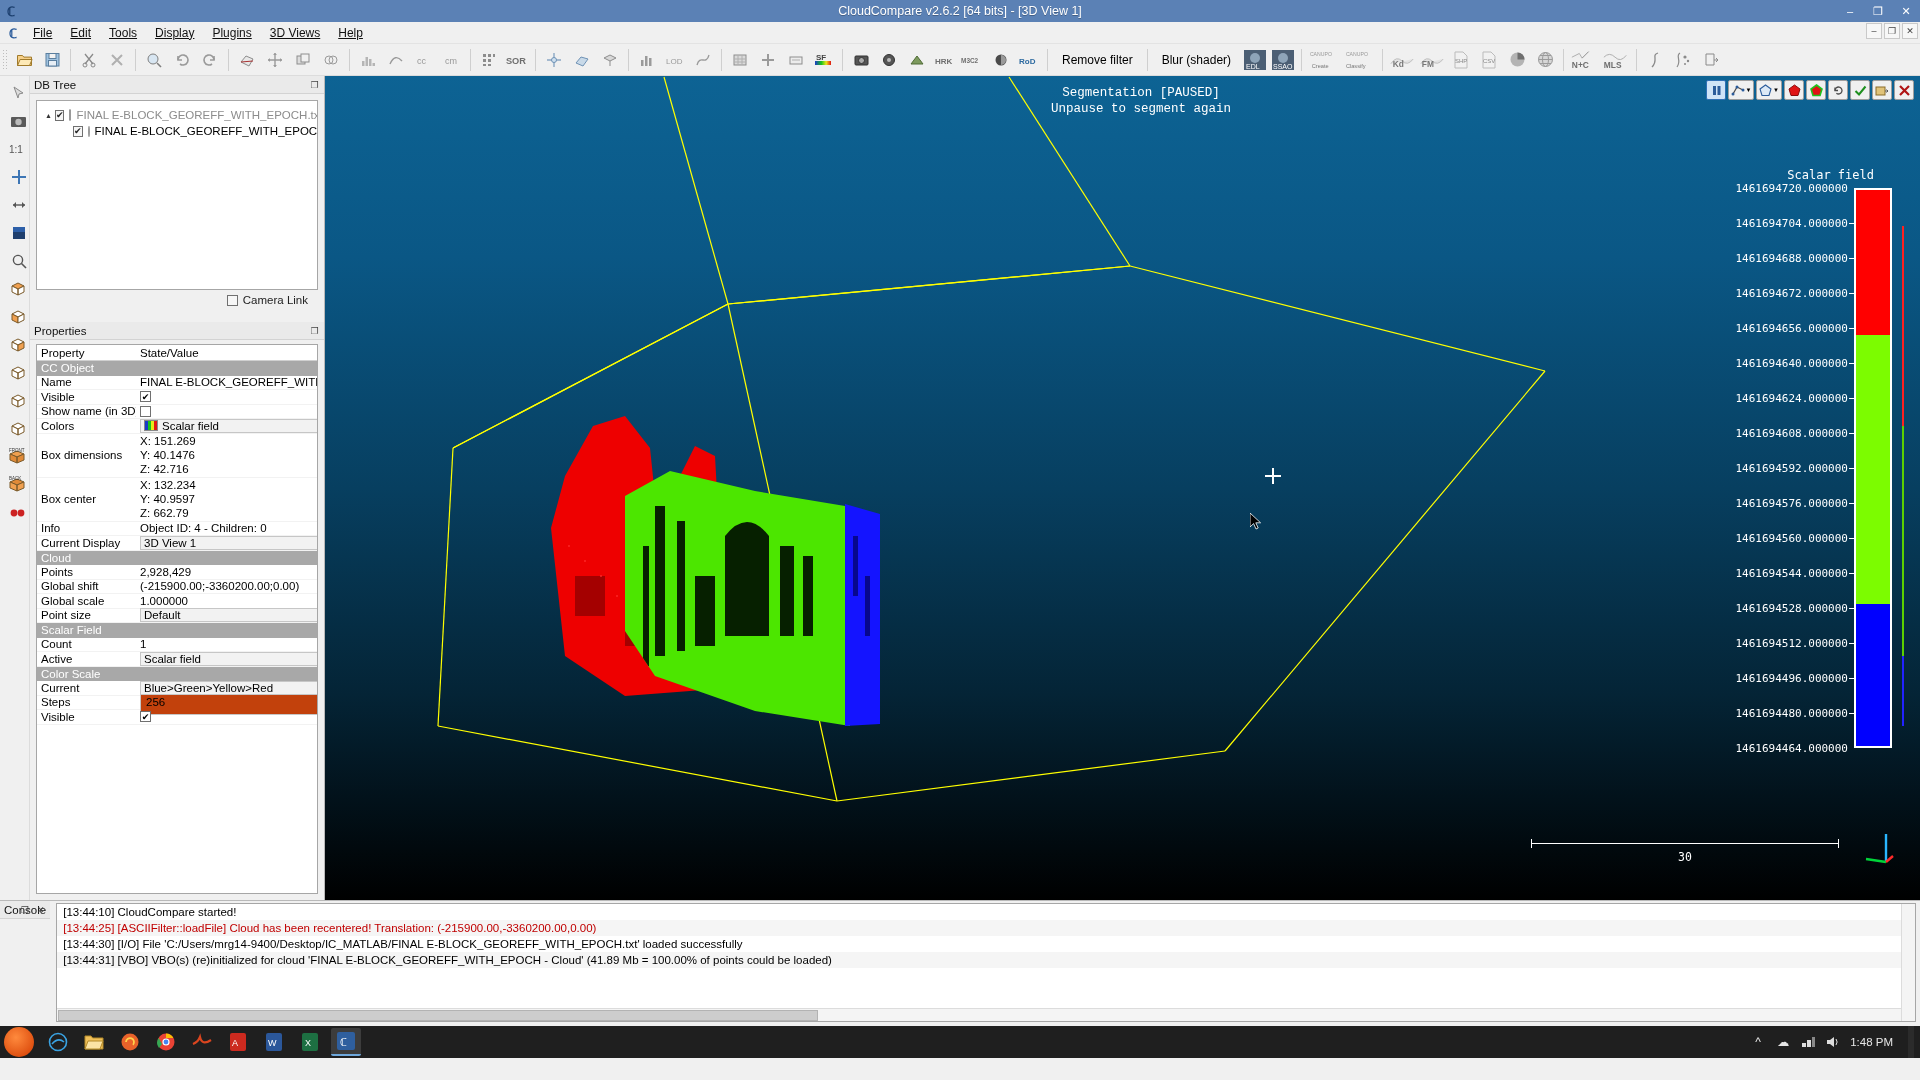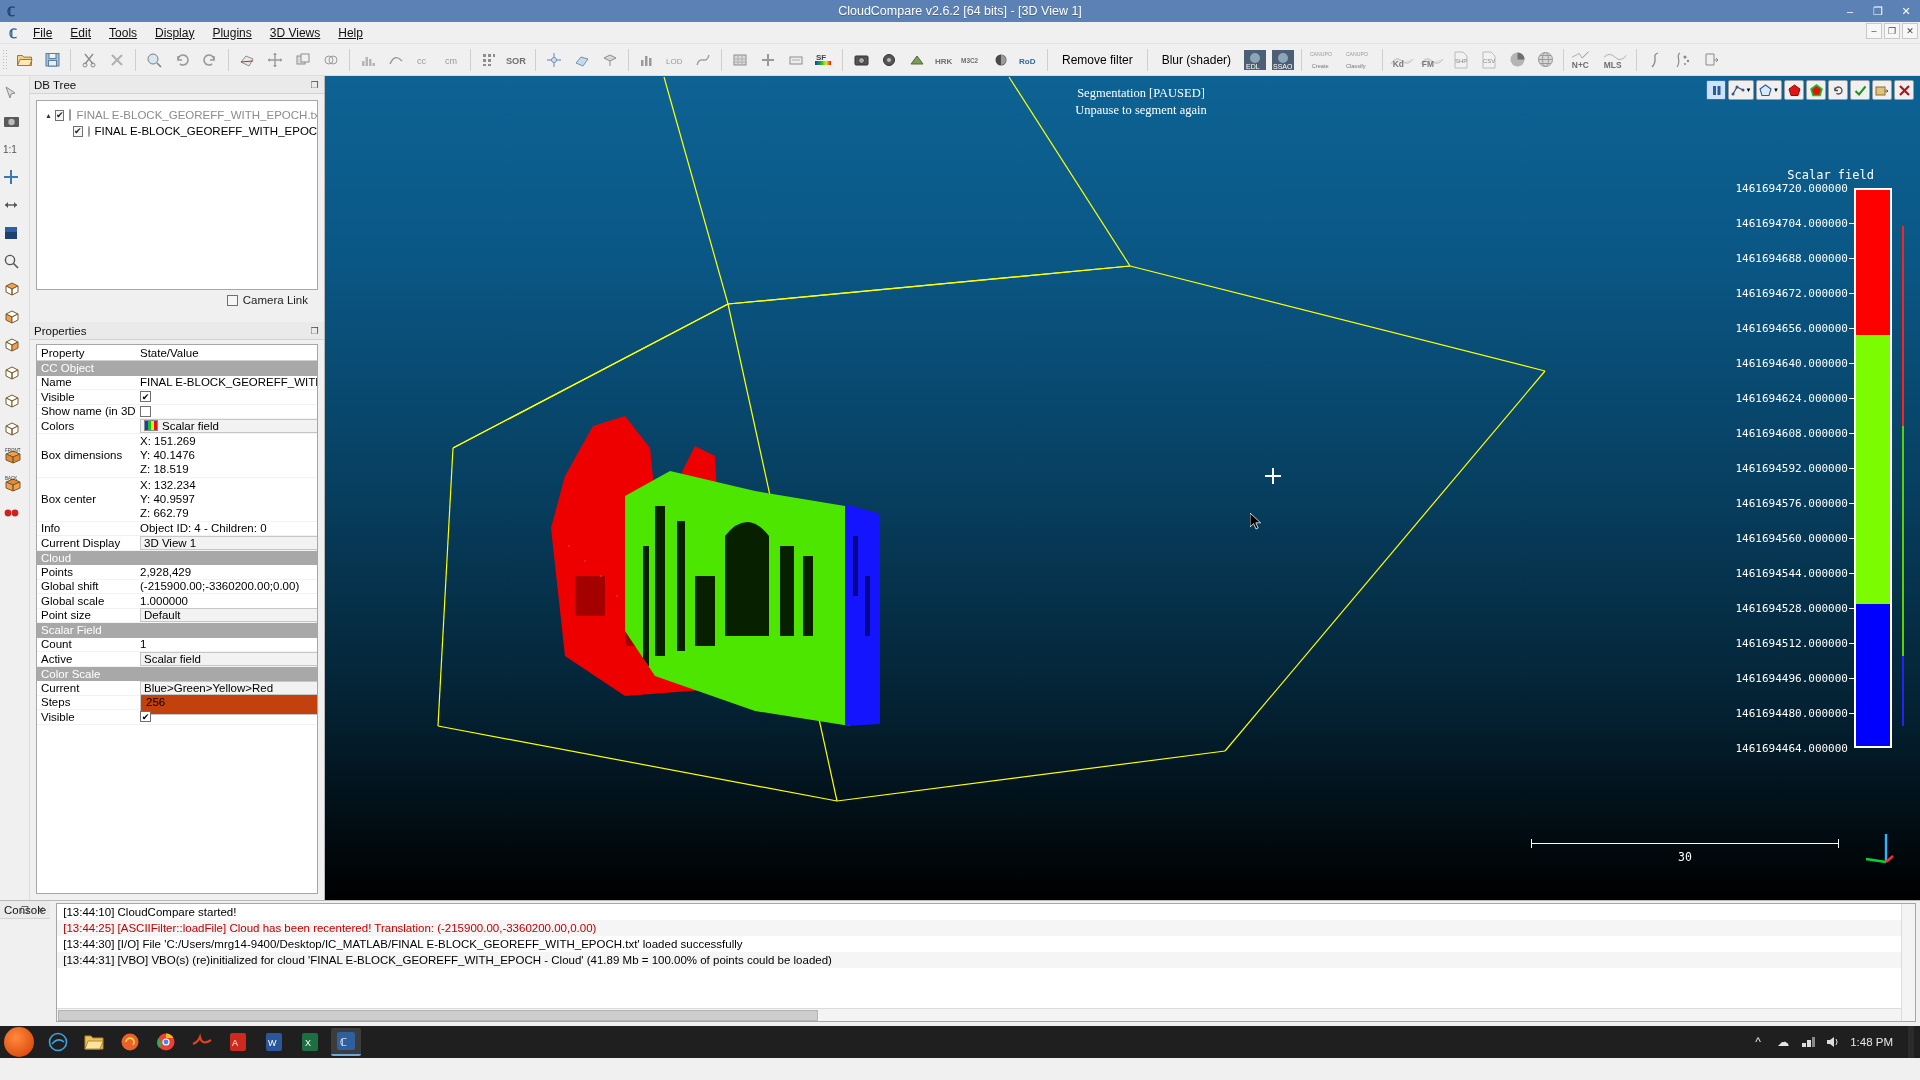--- a/index.html
+++ b/index.html
@@ -63,21 +63,21 @@
 
   
   .main{ display:flex; height:824px; }
 
   
   .leftstrip{
     width:30px; background:#f0f0f0; border-right:1px solid #dcdcdc;
     display:flex; flex-direction:column; align-items:center; padding-top:4px;
   }
   .leftstrip .sbtn{ width:26px;height:26px;margin-bottom:2px;
-     display:flex;align-items:center;justify-content:flex-start;
+     display:flex;align-items:center;justify-content:flex-end;
      border:1px solid transparent;border-radius:2px;}
 
   
   .dockcol{ width:295px; background:#f0f0f0; display:flex; flex-direction:column;
             border-right:1px solid #b9b9b9; }
   .dockhdr{
     height:18px; background:#eaeaea; border-bottom:1px solid #d3d3d3;
     display:flex; align-items:center; padding:0 4px; font-size:11.5px; color:#111;
     position:relative;
   }
@@ -124,21 +124,21 @@
   .sfchip{ width:14px;height:11px;margin-right:4px; position:relative; flex:0 0 14px;
      background:linear-gradient(90deg,#1a39c8 0 25%,#19c21c 25% 50%,#e8e81a 50% 75%,#e01414 75% 100%);
      border:1px solid #888;}
   .pcheck{ width:11px;height:11px;border:1px solid #707070;background:#fff;
         display:flex;align-items:center;justify-content:center;font-size:9px;}
 
   
   .view3d{ flex:1; position:relative; overflow:hidden;
     background:linear-gradient(180deg,#0d6394 0%,#0a5785 22%,#073f60 50%,#042436 75%,#000000 100%); }
   .seg-text{ position:absolute; top:0; left:0; right:0; text-align:center;
-             color:#fff; font-family:Liberation Serif, serif; font-size:12.5px;margin-left:37px; }
+             color:#fff; font-family:Liberation Mono, monospace; font-size:12.5px;margin-left:37px; }
   .seg-text .l1{ margin-top:10px; }
   .seg-text .l2{ margin-top:2px; }
 
   .view-toolbar{ position:absolute; top:4px; right:6px; display:flex; gap:2px; }
   .vtb{ width:20px;height:20px;border:1px solid #9e9e9e;background:#f0f0f0;border-radius:2px;
         display:flex;align-items:center;justify-content:center;}
   .vtb.sel{ border-color:#2f6fb5; background:#cfe3f7; }
   .vtb .drop{ font-size:6px; margin-left:1px; }
 
   
@@ -729,21 +729,21 @@
                   <span>Scalar field</span>
 
                 </span>
               </div>
             </div>
             <div class="pmulti">
               <div class="pname">Box dimensions</div>
               <div class="pval">
                 <span>X: 151.269</span>
                 <span>Y: 40.1476</span>
-                <span>Z: 18.519</span>
+                <span>Z: 42.716</span>
               </div>
             </div>
             <div class="pmulti">
               <div class="pname">Box center</div>
               <div class="pval">
                 <span>X: 132.234</span>
                 <span>Y: 40.9597</span>
                 <span>Z: 662.79</span>
               </div>
             </div>

